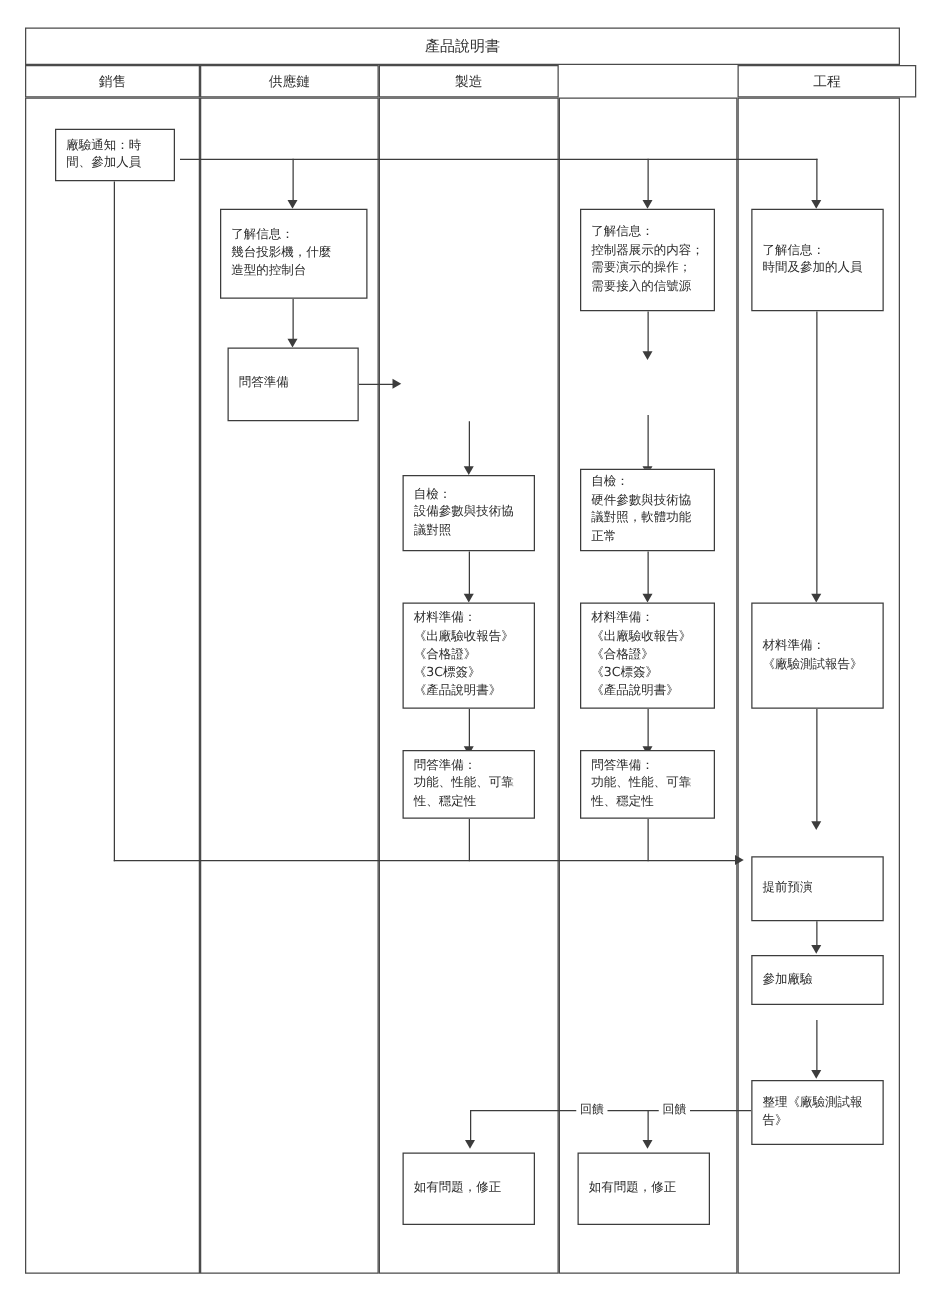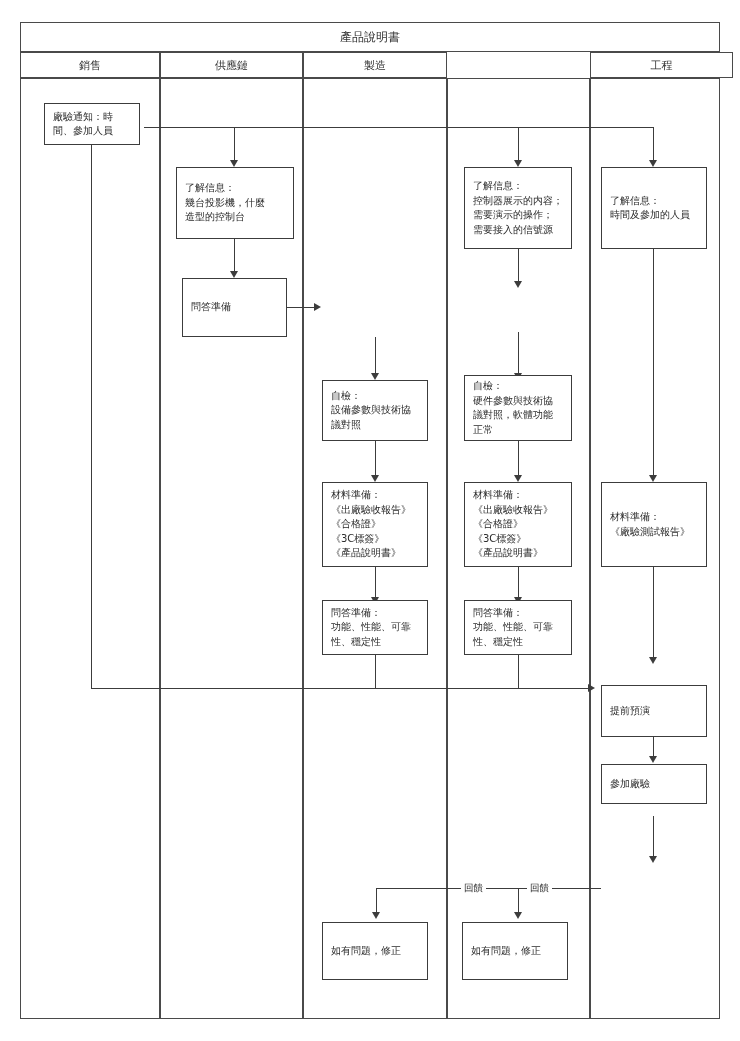--- a/index.html
+++ b/index.html
@@ -148,15 +148,17 @@
 功能、性能、可靠
 性、穩定性</div>
   <div class="node" style="left:462px;top:922px;width:106px;height:58px;">如有問題，修正</div>
 
   <div class="node" style="left:601px;top:167px;width:106px;height:82px;">了解信息：
 時間及參加的人員</div>
   <div class="node" style="left:601px;top:482px;width:106px;height:85px;">材料準備：
 《廠驗測試報告》</div>
   <div class="node" style="left:601px;top:664px;width:106px;height:52px;margin-top:21px;">提前預演</div>
   <div class="node" style="left:601px;top:764px;width:106px;height:40px;">參加廠驗</div>
+  <div class="node" style="left:601px;top:864px;width:106px;height:52px;">整理《廠驗測試報
+告》</div>
 
 
 </div>
 
 </body></html>

